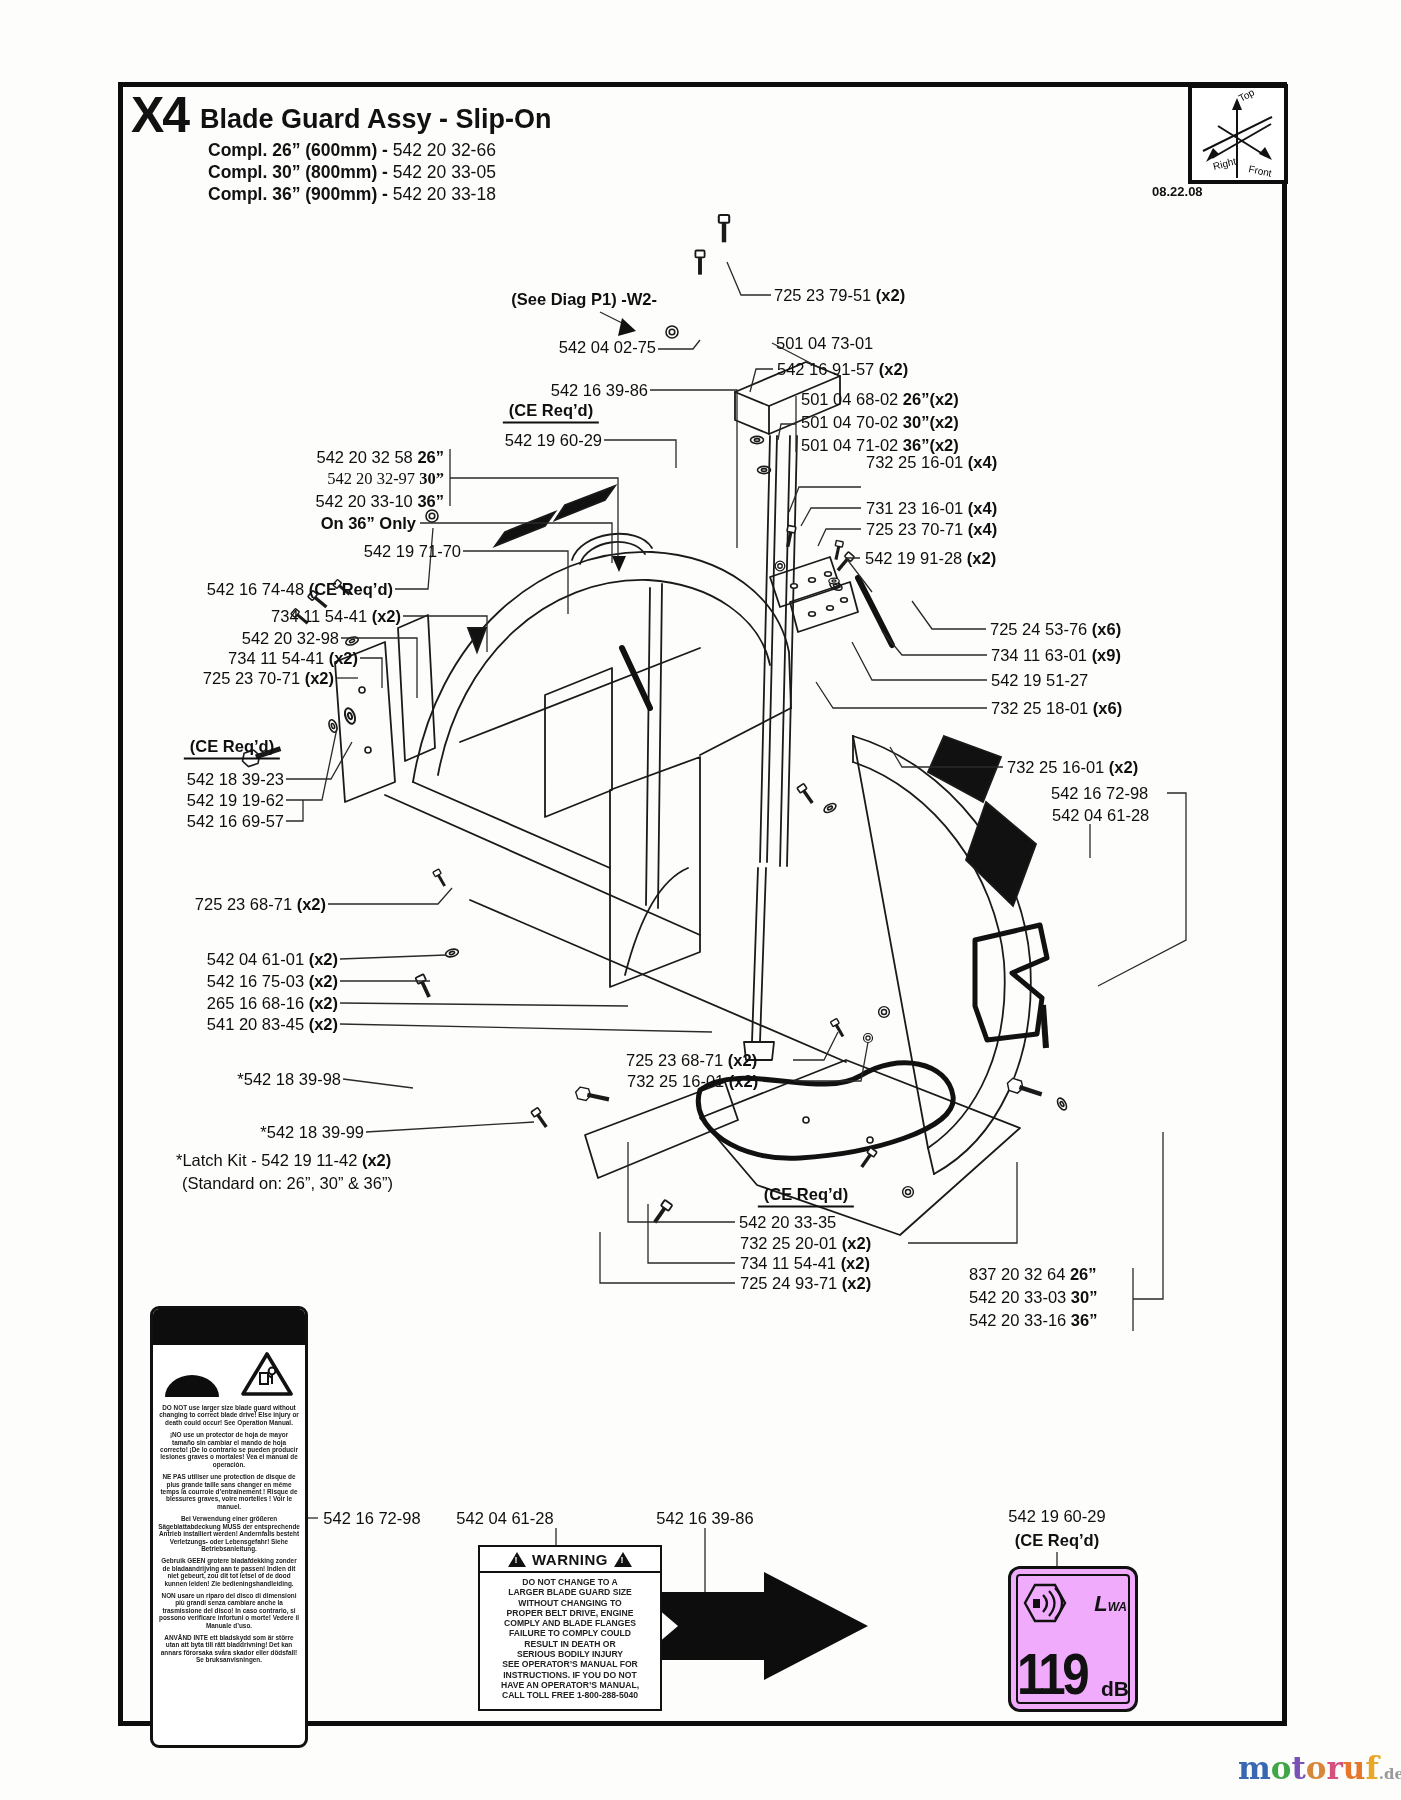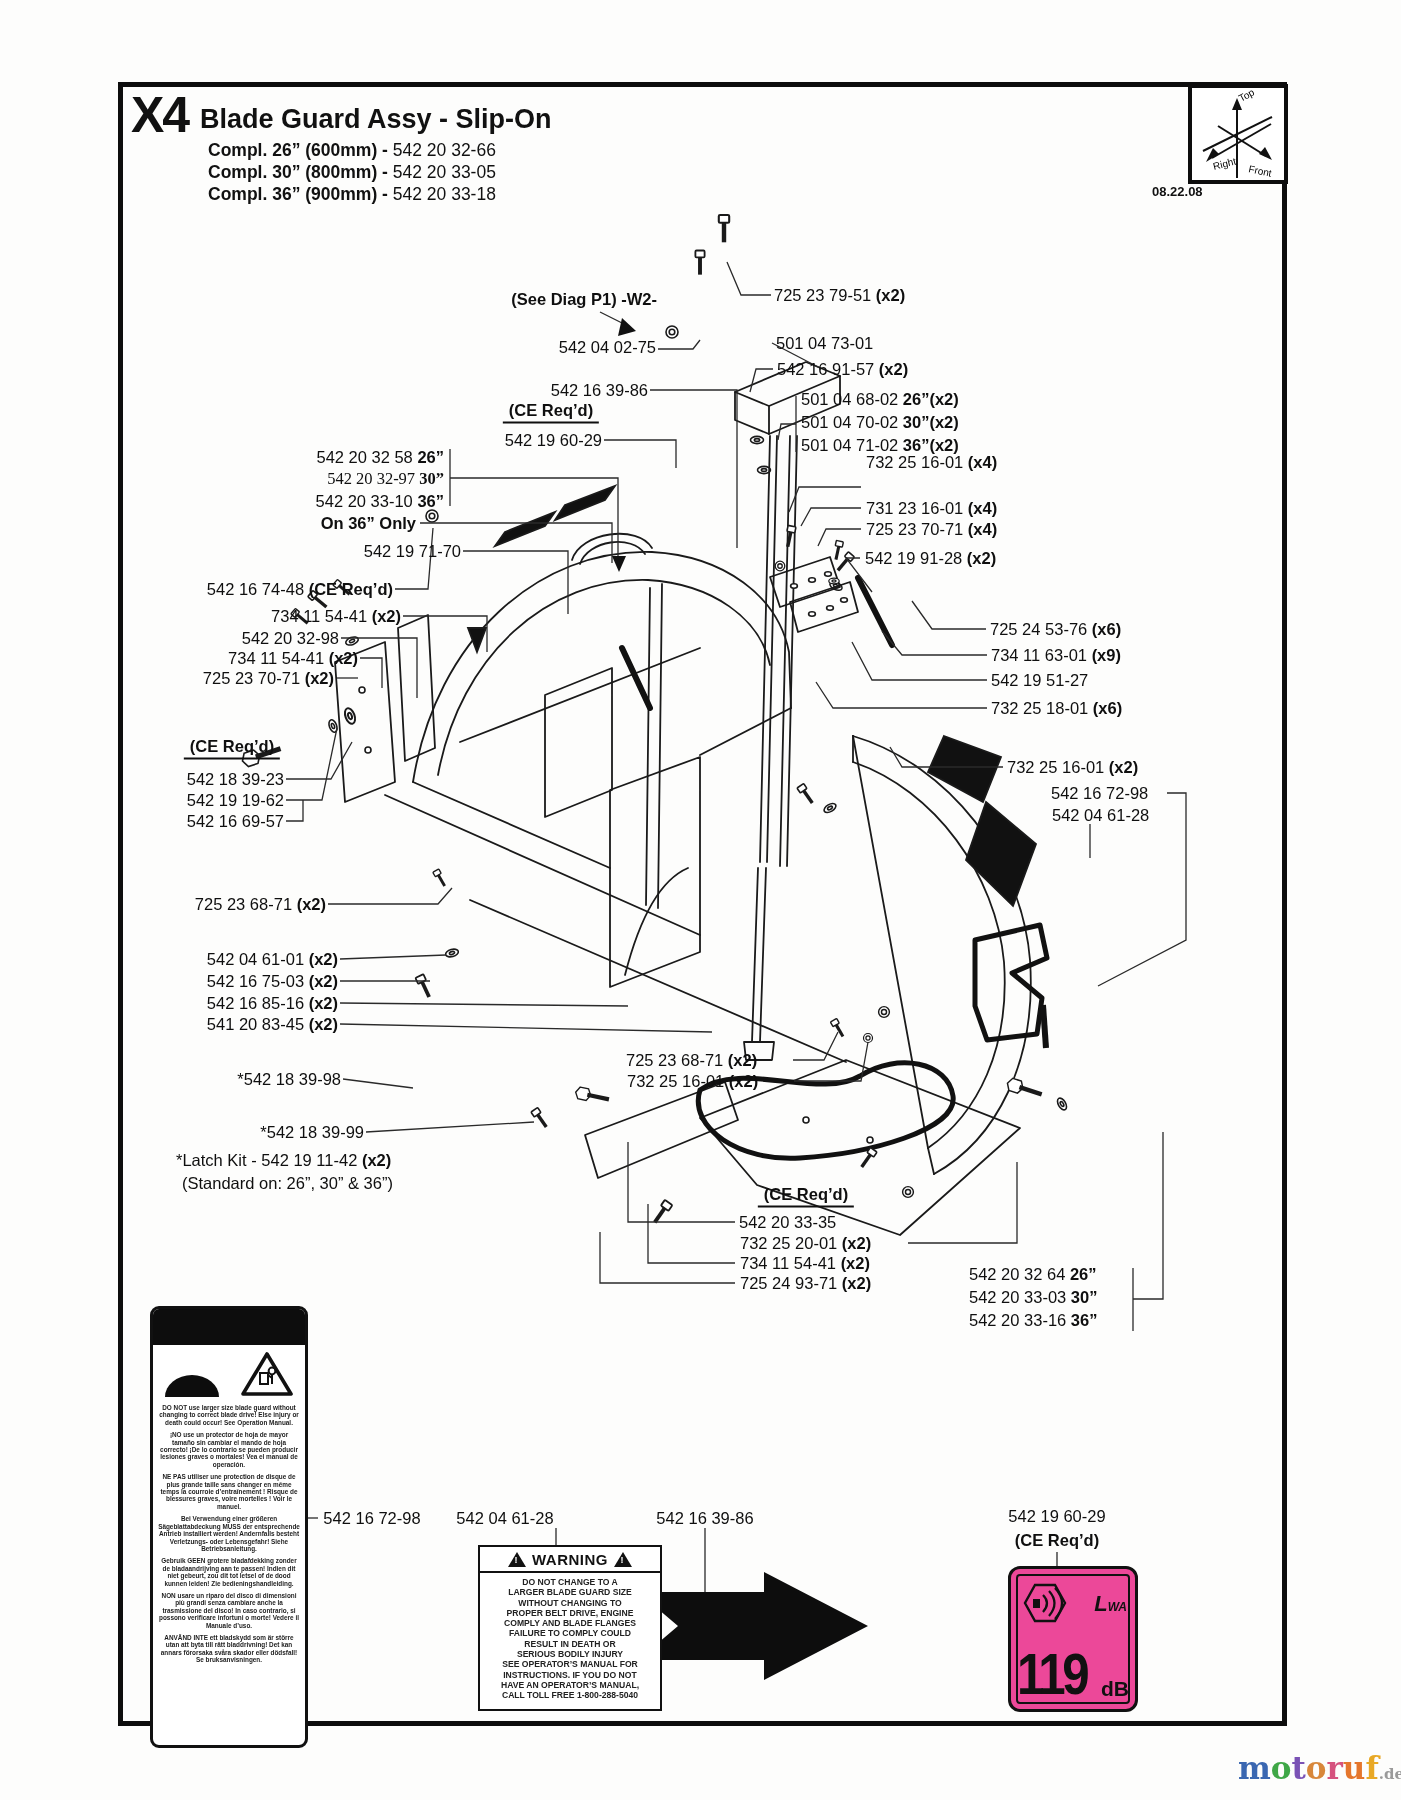--- a/index.html
+++ b/index.html
@@ -27,21 +27,21 @@
   .thick{stroke:#111;stroke-width:6;fill:none;stroke-linecap:round;}
   
   #warnlabel{position:absolute;left:478px;top:1545px;width:180px;height:162px;border:2px solid #111;background:#fff;}
   #warnhead{height:24px;border-bottom:2px solid #111;display:flex;align-items:center;justify-content:center;gap:6px;}
   #warnhead .wt{font-weight:bold;font-size:15px;letter-spacing:0.5px;}
   .tri{position:relative;width:0;height:0;border-left:9px solid transparent;border-right:9px solid transparent;border-bottom:15px solid #111;}
   .tri i{position:absolute;left:-2.5px;top:3px;color:#fff;font-style:normal;font-size:9px;font-weight:bold;}
   #warnbody{padding:4px 2px;}
   #warnbody div{text-align:center;font-size:8.6px;line-height:10.3px;font-weight:bold;color:#222;}
   
-  #noise{position:absolute;left:1008px;top:1566px;width:124px;height:140px;border:3px solid #111;border-radius:12px;background:#ec4899;}
+  #noise{position:absolute;left:1008px;top:1566px;width:124px;height:140px;border:3px solid #111;border-radius:12px;background:#f0abfc;}
   #noisein{position:absolute;left:5px;top:5px;right:5px;bottom:5px;border:2px solid #111;border-radius:4px;}
   #lwa{position:absolute;right:8px;top:22px;font-weight:bold;font-style:italic;}
   #lwa .L{font-size:22px;} #lwa .wa{font-size:12px;}
   #nval{position:absolute;left:6px;bottom:2px;font-size:58px;font-weight:800;letter-spacing:-4px;transform:scaleX(.85);transform-origin:left bottom;}
   #nunit{position:absolute;right:6px;bottom:8px;font-size:21px;font-weight:800;}
   
   #safety{position:absolute;left:150px;top:1306px;width:152px;height:436px;border:3px solid #111;border-radius:9px;background:#fff;overflow:hidden;}
   #safehead{height:36px;background:#0d0d0d;}
   #safeicons{display:flex;justify-content:space-between;align-items:flex-end;padding:6px 12px 2px 12px;}
   #dome{width:54px;height:22px;background:#0d0d0d;border-radius:27px 27px 0 0/22px 22px 0 0;}
@@ -305,21 +305,21 @@
       <div class="callout" style="top: 638px; right: 1062px;"><span>542 20 32-98</span></div>
       <div class="callout" style="top: 658px; right: 1043px;"><span>734 11 54-41 </span><span class="b">(x2)</span></div>
       <div class="callout" style="top: 678px; right: 1067px;"><span>725 23 70-71 </span><span class="b">(x2)</span></div>
       <div class="callout u" style="top: 748px; left: 232px; transform: translate(-50%, -50%);"><span class="b">(CE Req’d)</span></div>
       <div class="callout" style="top: 779px; right: 1117px;"><span>542 18 39-23</span></div>
       <div class="callout" style="top: 800px; right: 1117px;"><span>542 19 19-62</span></div>
       <div class="callout" style="top: 821px; right: 1117px;"><span>542 16 69-57</span></div>
       <div class="callout" style="top: 904px; right: 1075px;"><span>725 23 68-71 </span><span class="b">(x2)</span></div>
       <div class="callout" style="top: 959px; right: 1063px;"><span>542 04 61-01 </span><span class="b">(x2)</span></div>
       <div class="callout" style="top: 981px; right: 1063px;"><span>542 16 75-03 </span><span class="b">(x2)</span></div>
-      <div class="callout" style="top: 1003px; right: 1063px;"><span>542 16 85-16 </span><span class="b">(x2)</span></div>
+      <div class="callout" style="top: 1003px; right: 1063px;"><span>265 16 68-16 </span><span class="b">(x2)</span></div>
       <div class="callout" style="top: 1024px; right: 1063px;"><span>541 20 83-45 </span><span class="b">(x2)</span></div>
       <div class="callout" style="top: 1079px; right: 1060px;"><span>*542 18 39-98</span></div>
       <div class="callout" style="top: 1132px; right: 1037px;"><span>*542 18 39-99</span></div>
       <div class="callout" style="top: 1160px; left: 176px;"><span>*Latch Kit - 542 19 11-42 </span><span class="b">(x2)</span></div>
       <div class="callout" style="top: 1183px; left: 182px;"><span>(Standard on: 26”, 30” &amp; 36”)</span></div>
       <div class="callout" style="top: 295px; left: 774px;"><span>725 23 79-51 </span><span class="b">(x2)</span></div>
       <div class="callout" style="top: 343px; left: 776px;"><span>501 04 73-01</span></div>
       <div class="callout" style="top: 369px; left: 777px;"><span>542 16 91-57 </span><span class="b">(x2)</span></div>
       <div class="callout" style="top: 399px; left: 801px;"><span>501 04 68-02 </span><span class="b">26”(x2)</span></div>
       <div class="callout" style="top: 422px; left: 801px;"><span>501 04 70-02 </span><span class="b">30”(x2)</span></div>
@@ -335,21 +335,21 @@
       <div class="callout" style="top: 767px; left: 1007px;"><span>732 25 16-01 </span><span class="b">(x2)</span></div>
       <div class="callout" style="top: 793px; left: 1051px;"><span>542 16 72-98</span></div>
       <div class="callout" style="top: 815px; left: 1052px;"><span>542 04 61-28</span></div>
       <div class="callout" style="top: 1060px; left: 626px;"><span>725 23 68-71 </span><span class="b">(x2)</span></div>
       <div class="callout" style="top: 1081px; left: 627px;"><span>732 25 16-01 </span><span class="b">(x2)</span></div>
       <div class="callout u" style="top: 1196px; left: 806px; transform: translate(-50%, -50%);"><span class="b">(CE Req’d)</span></div>
       <div class="callout" style="top: 1222px; left: 739px;"><span>542 20 33-35</span></div>
       <div class="callout" style="top: 1243px; left: 740px;"><span>732 25 20-01 </span><span class="b">(x2)</span></div>
       <div class="callout" style="top: 1263px; left: 740px;"><span>734 11 54-41 </span><span class="b">(x2)</span></div>
       <div class="callout" style="top: 1283px; left: 740px;"><span>725 24 93-71 </span><span class="b">(x2)</span></div>
-      <div class="callout" style="top: 1274px; left: 969px;"><span>542 20 32 64 </span><span class="b">26”</span></div>
+      <div class="callout" style="top: 1274px; left: 969px;"><span>837 20 32 64 </span><span class="b">26”</span></div>
       <div class="callout" style="top: 1297px; left: 969px;"><span>542 20 33-03 </span><span class="b">30”</span></div>
       <div class="callout" style="top: 1320px; left: 969px;"><span>542 20 33-16 </span><span class="b">36”</span></div>
       <div class="callout" style="top: 1518px; left: 372px; transform: translate(-50%, -50%);"><span>542 16 72-98</span></div>
       <div class="callout" style="top: 1518px; left: 505px; transform: translate(-50%, -50%);"><span>542 04 61-28</span></div>
       <div class="callout" style="top: 1518px; left: 705px; transform: translate(-50%, -50%);"><span>542 16 39-86</span></div>
       <div class="callout" style="top: 1516px; left: 1057px; transform: translate(-50%, -50%);"><span>542 19 60-29</span></div>
       <div class="callout" style="top: 1540px; left: 1057px; transform: translate(-50%, -50%);"><span class="b">(CE Req’d)</span></div>
     </div>
 
   <div id="warnlabel">

